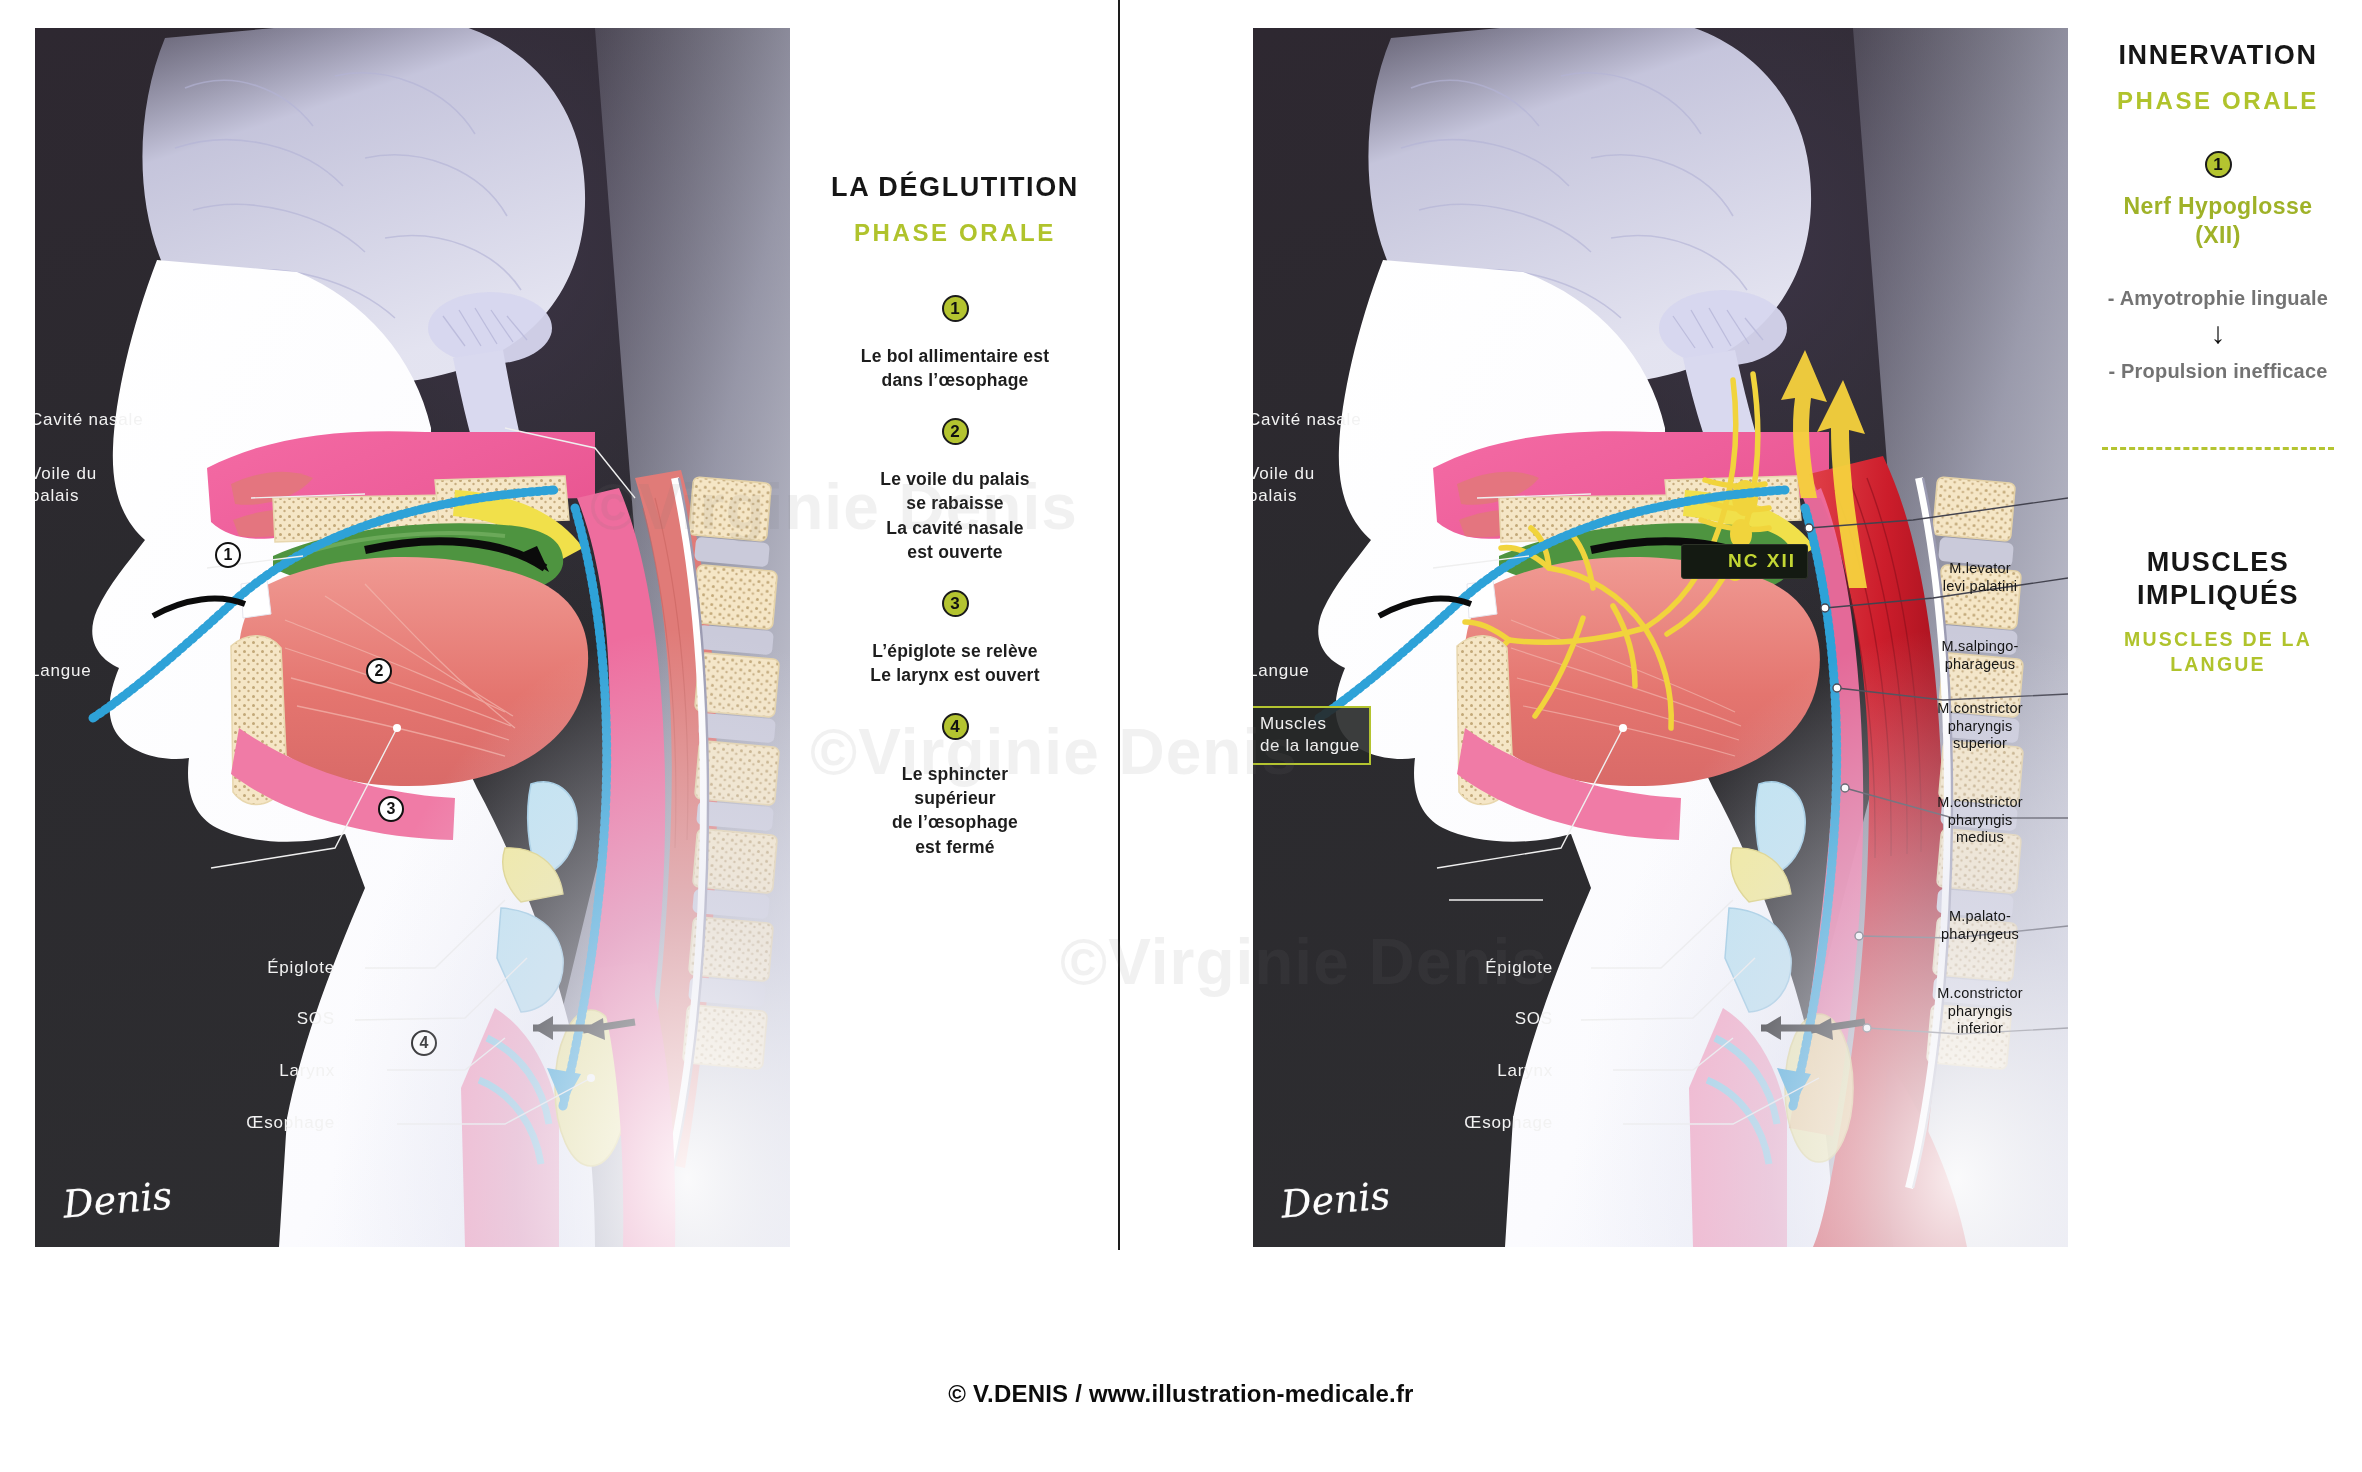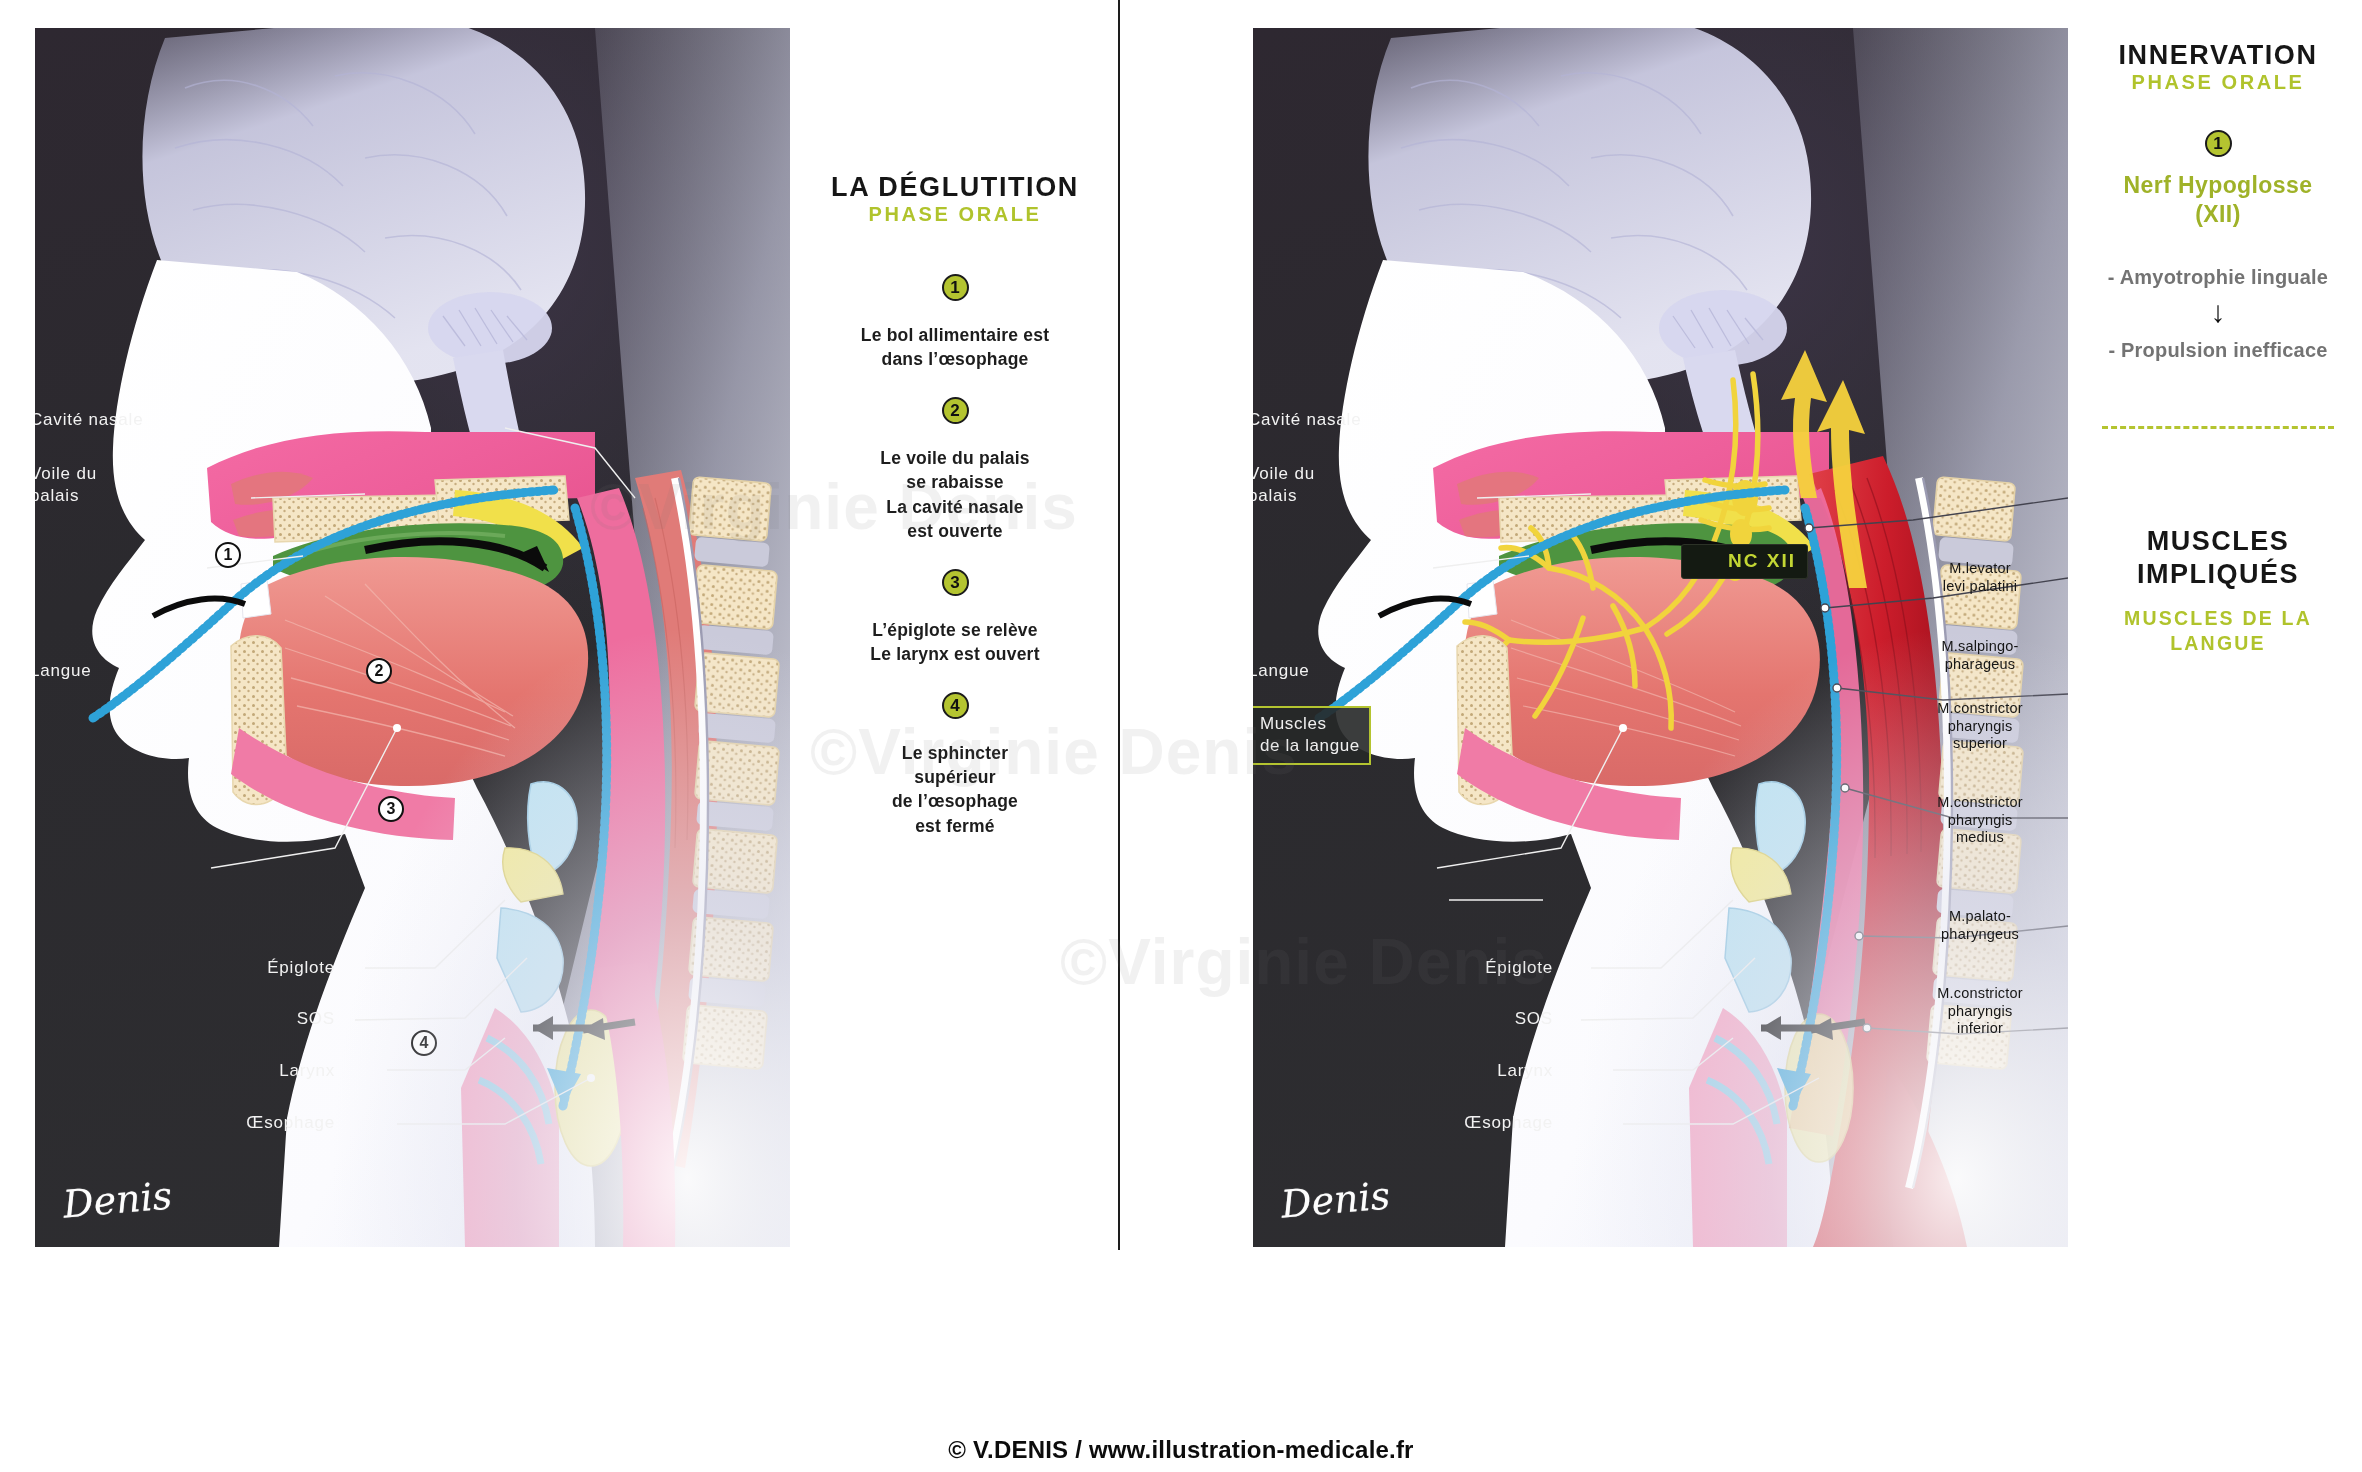--- a/index.html
+++ b/index.html
@@ -65,21 +65,22 @@
 
   
   .textcol { position:absolute; text-align:center; }
   #text-left  { left: 800px;  top: 150px;  width: 310px; }
   #text-right { left: 2075px; top: 18px;   width: 286px; }
 
   .title-main {
     font-size:27px; font-weight:bold; color:#161616; letter-spacing:1.6px;margin-top:22px;
   }
   .title-sub {
-    font-size:20px; font-weight:bold; color:#b0c32c; letter-spacing:2.6px;
+    font-size:24px; font-weight:bold; color:#b0c32c; letter-spacing:2.6px;
+    margin-top:16px;
   }
   .badge {
     width:27px; height:27px; border-radius:50%;
     background:#b4c430; border:2.5px solid #1b1b1b; color:#111;
     font-size:17px; font-weight:bold; line-height:23px; text-align:center;
     margin:0 auto;
   }
   .step-text {
     font-size:17.5px; font-weight:bold; color:#1d1d1d; line-height:1.38;
     letter-spacing:.2px; white-space:pre-line;
@@ -125,21 +126,21 @@
 
   
   .sig {
     position:absolute; color:#fdfdfd; font-family:"DejaVu Serif", serif;
     font-style:italic; font-size:38px; transform:rotate(-5deg);
     text-shadow:0 0 1px rgba(255,255,255,.6);
   }
 
   
   .footer {
-    position:absolute; left:0; top:1436px; width:2362px; text-align:center;
+    position:absolute; left:0; top:1380px; width:2362px; text-align:center;
     font-size:24px; font-weight:bold; color:#0c0c0c; letter-spacing:.2px;
   }
 </style>
 </head>
 <body>
 
 <div class="stage">
 
   <div class="panel" id="panel-left">
     <div class="art">

